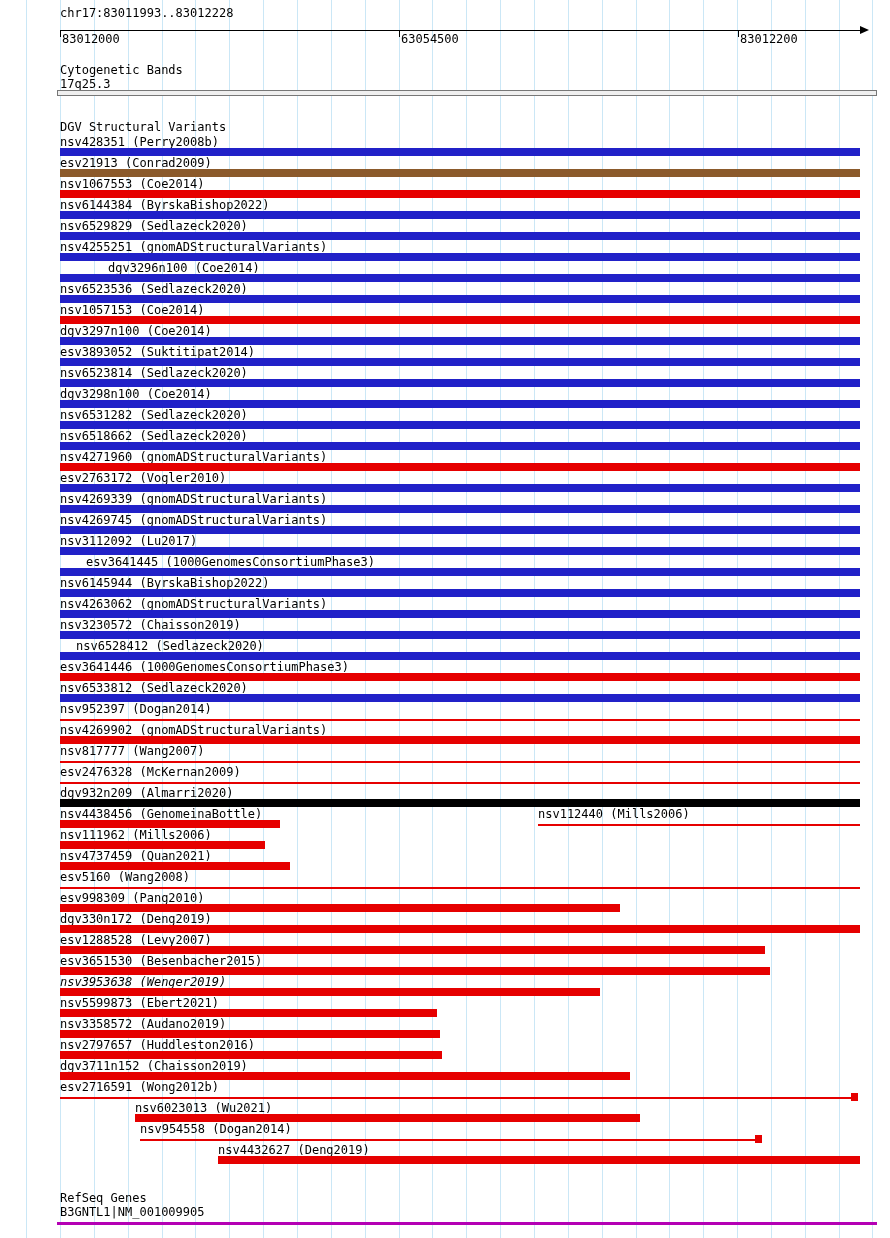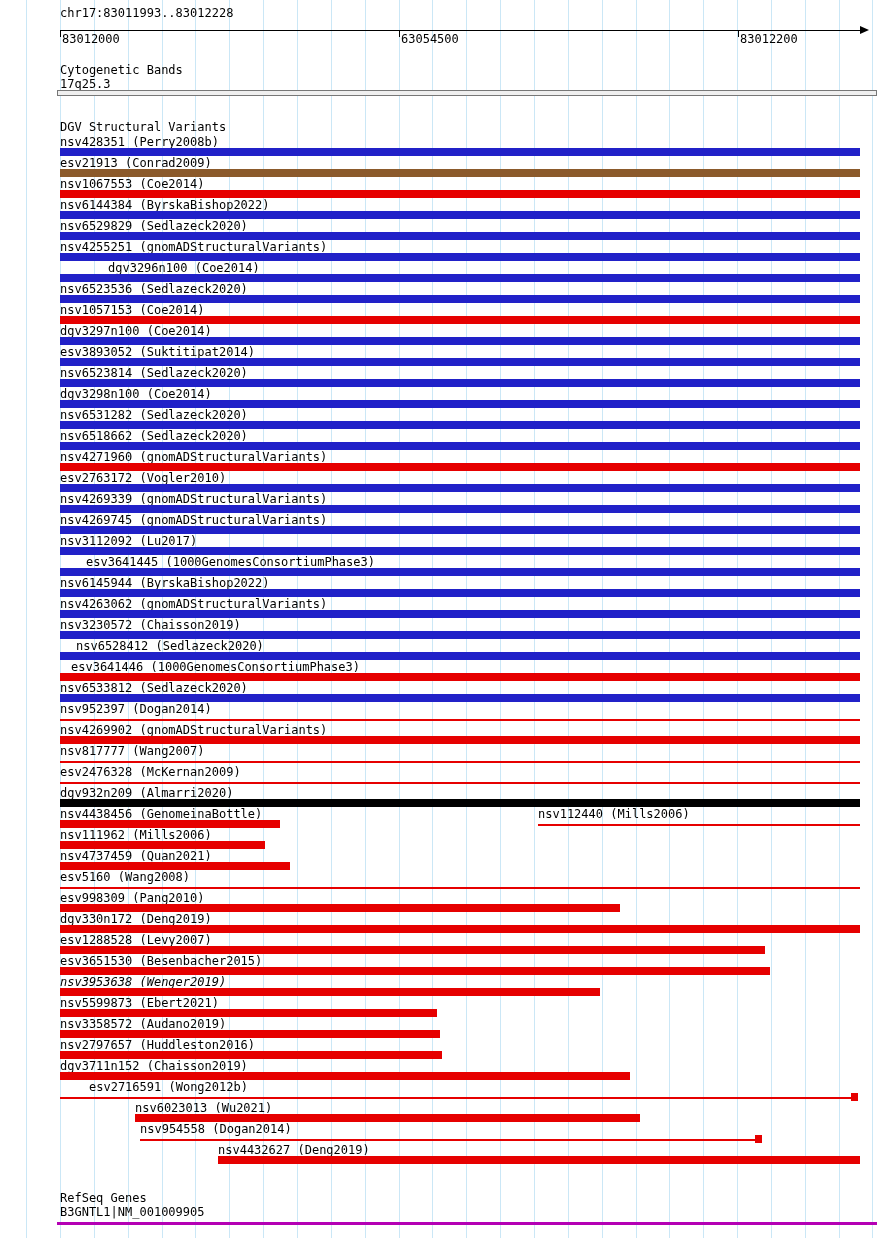--- a/index.html
+++ b/index.html
@@ -167,21 +167,21 @@
       </div>
       <div class="vrow" style="top: 619px;">
         <span class="vlabel" style="left: 60px;">nsv3230572 (Chaisson2019)</span>
         <div class="vbar thick" style="left: 60px; width: 800px; background: rgb(33, 33, 200);"></div>
       </div>
       <div class="vrow" style="top: 640px;">
         <span class="vlabel" style="left: 54px; margin-left: 22px;">nsv6528412 (Sedlazeck2020)</span>
         <div class="vbar thick" style="left: 60px; width: 800px; background: rgb(33, 33, 200);"></div>
       </div>
       <div class="vrow" style="top: 661px;">
-        <span class="vlabel" style="left: 60px; margin-left: 11px;">esv3641446 (1000GenomesConsortiumPhase3)</span>
+        <span class="vlabel" style="left: 60px;">esv3641446 (1000GenomesConsortiumPhase3)</span>
         <div class="vbar thick" style="left: 60px; width: 800px; background: rgb(230, 0, 0);"></div>
       </div>
       <div class="vrow" style="top: 682px;">
         <span class="vlabel" style="left: 60px;">nsv6533812 (Sedlazeck2020)</span>
         <div class="vbar thick" style="left: 60px; width: 800px; background: rgb(33, 33, 200);"></div>
       </div>
       <div class="vrow" style="top: 703px;">
         <span class="vlabel" style="left: 60px;">nsv952397 (Dogan2014)</span>
         <div class="vbar thin" style="left: 60px; width: 800px; background: rgb(230, 0, 0);"></div>
       </div>
@@ -249,21 +249,21 @@
       </div>
       <div class="vrow" style="top: 1039px;">
         <span class="vlabel" style="left: 60px;">nsv2797657 (Huddleston2016)</span>
         <div class="vbar thick" style="left: 60px; width: 382px; background: rgb(230, 0, 0);"></div>
       </div>
       <div class="vrow" style="top: 1060px;">
         <span class="vlabel" style="left: 60px;">dgv3711n152 (Chaisson2019)</span>
         <div class="vbar thick" style="left: 60px; width: 570px; background: rgb(230, 0, 0);"></div>
       </div>
       <div class="vrow" style="top: 1081px;">
-        <span class="vlabel" style="left: 72px; padding-left: 17px;">esv2716591 (Wong2012b)</span>
+        <span class="vlabel" style="left: 60px;">esv2716591 (Wong2012b)</span>
         <div class="vbar thin" style="left: 60px; width: 798px; background: rgb(230, 0, 0);"></div>
         <div class="vbox" style="left: 851px; background: rgb(230, 0, 0);"></div>
       </div>
       <div class="vrow" style="top: 1102px;">
         <span class="vlabel" style="left: 135px;">nsv6023013 (Wu2021)</span>
         <div class="vbar thick" style="left: 135px; width: 505px; background: rgb(230, 0, 0);"></div>
       </div>
       <div class="vrow" style="top: 1123px;">
         <span class="vlabel" style="left: 140px;">nsv954558 (Dogan2014)</span>
         <div class="vbar thin" style="left: 140px; width: 622px; background: rgb(230, 0, 0);"></div>

